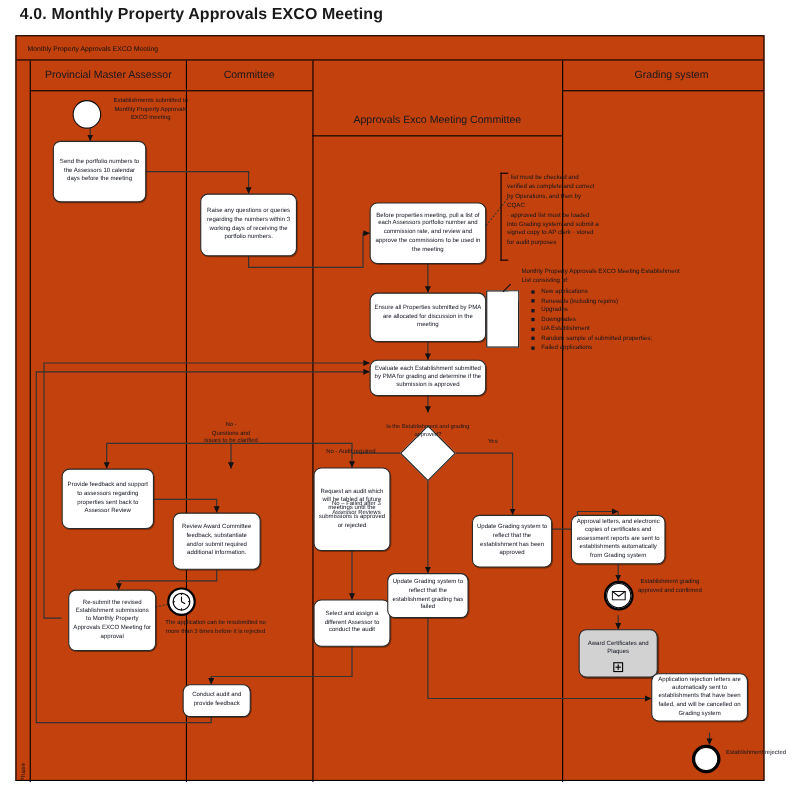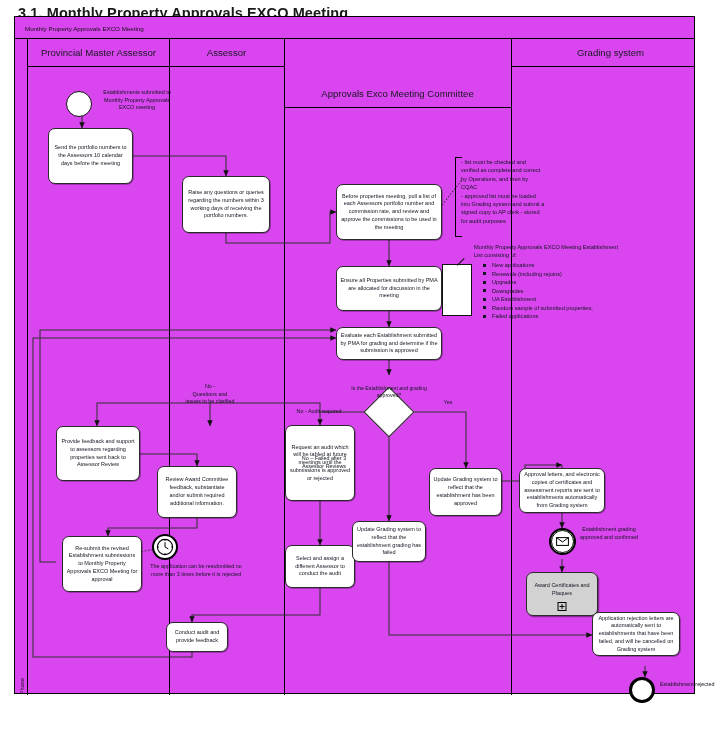--- a/index.html
+++ b/index.html
@@ -23,24 +23,24 @@
     font-size: 14.5px;
     font-weight: bold;
     color: #1a1a1a;
     letter-spacing: 0.1px;
     white-space: nowrap;
   }
 
   
   #pool {
     position: absolute;
-    left: 14px; top: 16px;
+    left: 14px; top: 32px;
     width: 681px; height: 678px;
     border: 1.3px solid #000;
-    background: #d946ef;
+    background: #c2410c;
   }
   #pool-label {
     position: absolute;
     left: 0; top: 0;
     width: 100%; height: 22px;
     border-bottom: 1.1px solid #000;
     font-size: 6.2px;
     color: #111;
     padding: 8px 0 0 10px;
     white-space: nowrap;
@@ -229,34 +229,34 @@
     left: 0; top: 0;
     width: 722px; height: 732px;
     pointer-events: none;
   }
 </style>
 </head>
 <body>
 
 <div id="page">
 
-  <div id="heading">3.1. Monthly Property Approvals EXCO Meeting</div>
+  <div id="heading">4.0. Monthly Property Approvals EXCO Meeting</div>
 
   <div id="pool">
     <div id="pool-label">Monthly Property Approvals EXCO Meeting</div>
 
     <div id="phase-strip">
       <div id="phase-text">Phase</div>
     </div>
 
     <div class="lane-head" style="left:13px; width:141px;">
         <span>Provincial Master Assessor</span>
       </div>
     <div class="lane-head" style="left:154px; width:115px;">
-        <span>Assessor</span>
+        <span>Committee</span>
       </div>
     <div class="lane-head" style="left:269px; width:227px;margin-top:41px;">
         <span>Approvals Exco Meeting Committee</span>
       </div>
     <div class="lane-head" style="left:496px; width:183px;padding-left:16px;">
         <span>Grading system</span>
       </div>
 
     <div class="lane-div" style="left:154px;"></div>
     <div class="lane-div" style="left:269px;"></div>

